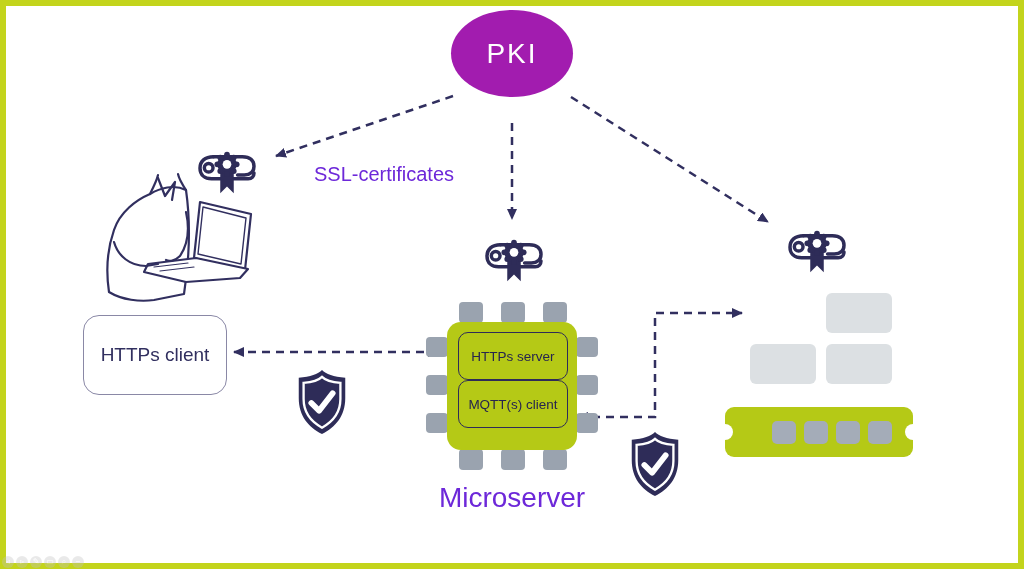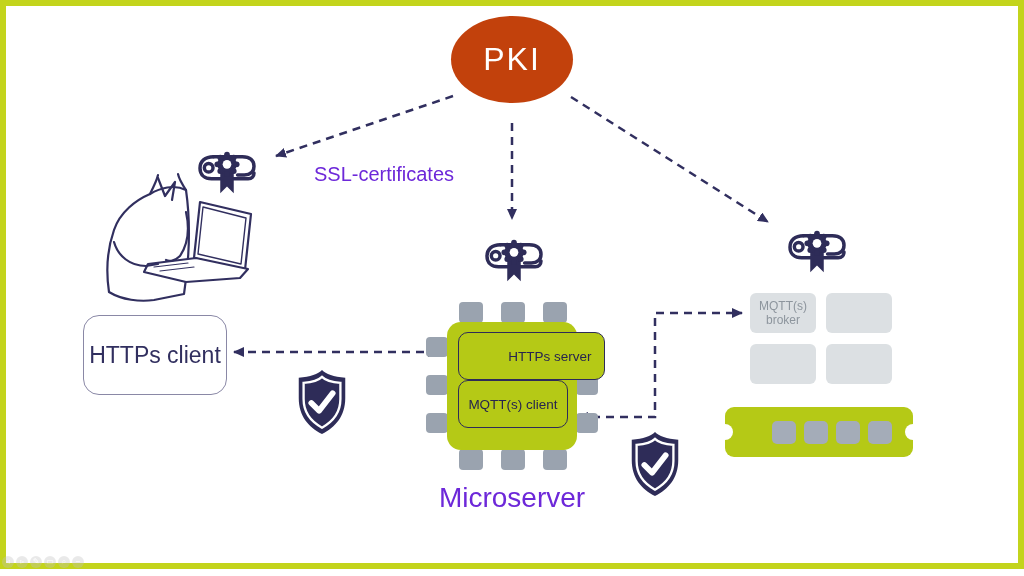--- a/index.html
+++ b/index.html
@@ -6,46 +6,46 @@
   #stage{
     position:relative;width:1024px;height:576px;overflow:hidden;
     background:#ffffff;font-family:"Liberation Sans",sans-serif;
     color:#312f5f;
   }
   
   .frame{position:absolute;left:0;top:0;right:0;bottom:7px;border:6px solid #c3d41c;pointer-events:none;}
 
   
   .pki{
-    position:absolute;left:451px;top:16px;width:122px;height:87px;border-radius:50%;
-    background:#c2410c;display:flex;align-items:center;justify-content:center;
-    color:#fff;font-size:32px;letter-spacing:2px;
+    position:absolute;left:451px;top:10px;width:122px;height:87px;border-radius:50%;
+    background:#a21caf;display:flex;align-items:center;justify-content:center;
+    color:#fff;font-size:28px;letter-spacing:2px;
   }
 
   .lbl{position:absolute;white-space:nowrap;color:#6d28d9;}
   .ssl{left:314px;top:163px;font-size:20px;}
   .caption{font-size:28px;text-align:center;}
 
   
   .client-box{
     position:absolute;left:83px;top:315px;width:142px;height:78px;border-radius:16px;
     border:1.5px solid #8a88a6;background:#fff;display:flex;align-items:center;justify-content:center;
-    font-size:23px;
+    font-size:19px;
   }
 
   
   .chip-body{position:absolute;left:447px;top:322px;width:130px;height:128px;background:#b5c916;border-radius:14px;}
   .pin{position:absolute;background:#9aa3af;border-radius:4px;}
   .pin.v{width:24px;height:21px;}
   .pin.h{width:22px;height:20px;}
   .module{
     position:absolute;left:458px;width:108px;height:46px;border:1.6px solid #2e2c58;border-radius:10px;
     background:#b5c916;display:flex;align-items:center;justify-content:center;font-size:13.5px;color:#27254e;
   }
-  .mod-top{top:332px;padding-left:37px;} .mod-bot{top:380px;}
+  .mod-top{top:332px;} .mod-bot{top:380px;}
 
   
   .edge-box{position:absolute;width:66px;height:40px;border-radius:6px;background:#dce0e3;
     display:flex;align-items:center;justify-content:center;text-align:center;
     font-size:12px;line-height:1.2;color:#8d959d;}
   .ram{position:absolute;left:725px;top:407px;width:188px;height:50px;background:#b5c916;border-radius:9px;}
   .ram-notch{position:absolute;width:16px;height:16px;border-radius:50%;background:#fff;top:424px;}
   .ram-chip{position:absolute;top:421px;width:24px;height:23px;border-radius:5px;background:#a4acb8;}
 
   svg.overlay{position:absolute;left:0;top:0;pointer-events:none;}
@@ -175,23 +175,20 @@
 
   <div class="chip-body"></div>
   <div class="module mod-top">
     <span>HTTPs server</span>
   </div>
   <div class="module mod-bot">
     <span>MQTT(s) client</span>
   </div>
   <div class="lbl caption" style="left:432px;top:482px;width:160px">Microserver</div>
 
-  <div class="edge-box" style="left:750px;top:293px">
-    <span>MQTT(s) broker</span>
-  </div>
   <div class="edge-box" style="left:826px;top:293px"></div>
   <div class="edge-box" style="left:750px;top:344px"></div>
   <div class="edge-box" style="left:826px;top:344px"></div>
 
   <div class="ram"></div>
   <div class="ram-notch" style="left:717px"></div>
   <div class="ram-notch" style="left:905px"></div>
   <div class="ram-chip" style="left:772px"></div>
   <div class="ram-chip" style="left:804px"></div>
   <div class="ram-chip" style="left:836px"></div>

